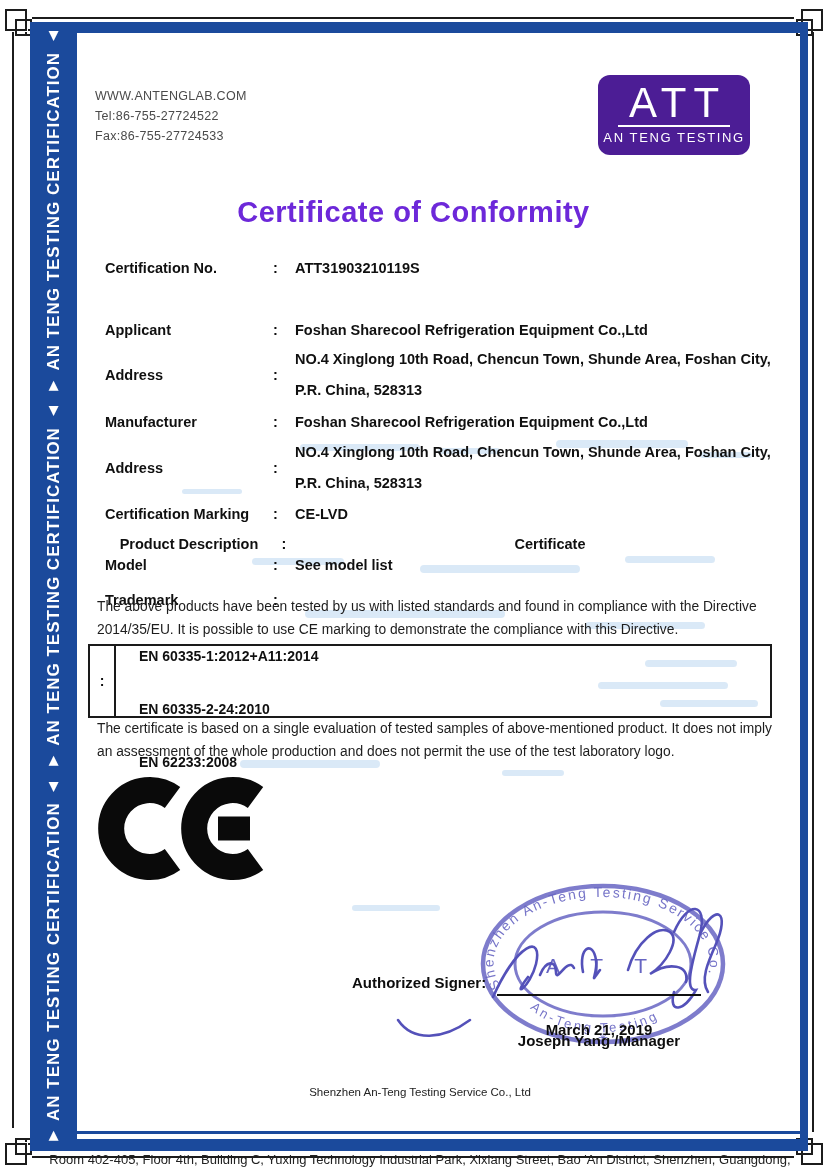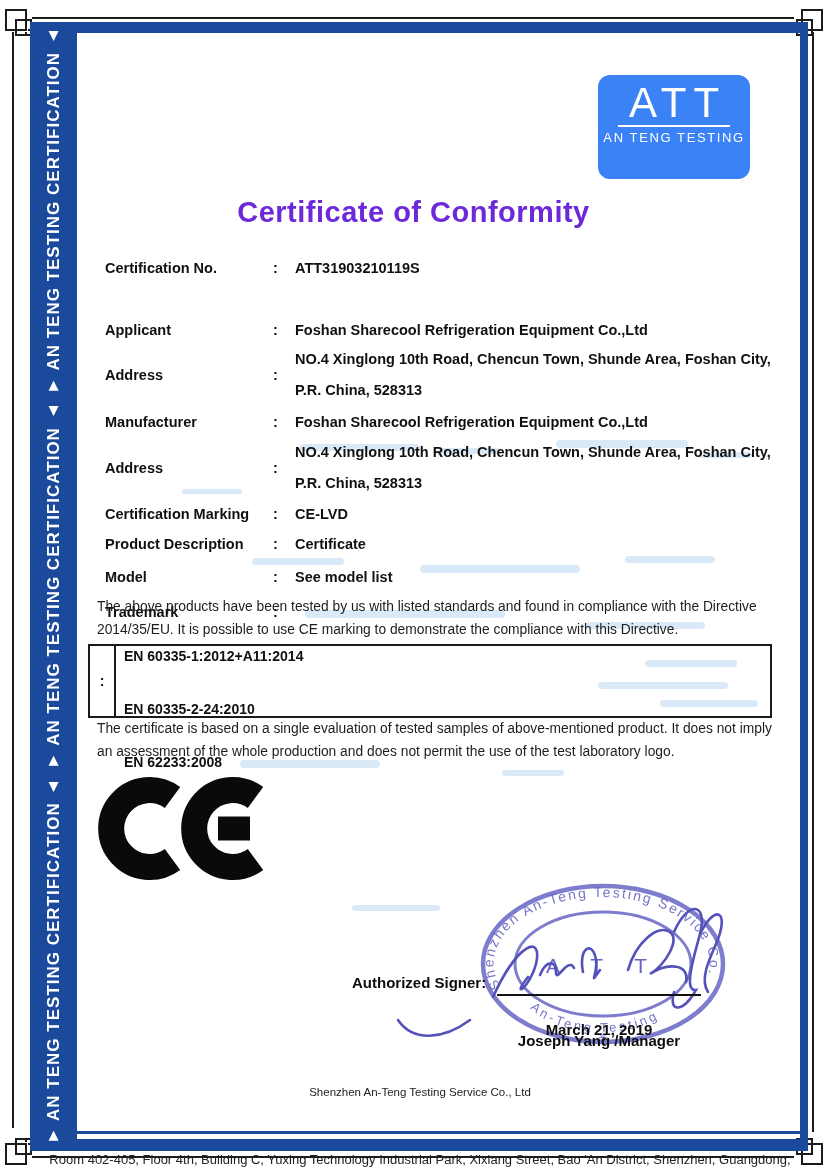--- a/index.html
+++ b/index.html
@@ -18,22 +18,22 @@
   .band-top{position:absolute;left:77px;top:22px;width:726px;height:11px;background:#1b4a9c;}
   .band-right{position:absolute;left:800px;top:22px;width:8px;height:1129px;background:#1b4a9c;}
   .band-bottom-thin{position:absolute;left:77px;top:1131px;width:723px;height:3px;background:#1b4a9c;}
   .band-bottom{position:absolute;left:30px;top:1139px;width:778px;height:12px;background:#1b4a9c;}
 
   
   .streak{position:absolute;background:rgba(168,203,237,0.42);border-radius:4px;filter:blur(0.6px);}
 
   
   .contact{position:absolute;left:95px;top:86px;font-size:12.5px;color:#4a4a4a;line-height:20px;letter-spacing:.3px;}
-  .logo{position:absolute;left:598px;top:75px;width:152px;height:104px;border-radius:12px;
-        background:#3b82f6;color:#fff;text-align:center;}
+  .logo{position:absolute;left:598px;top:75px;width:152px;height:80px;border-radius:12px;
+        background:#4c1d95;color:#fff;text-align:center;}
   .logo .abbr{display:block;margin-top:6px;font-size:42px;letter-spacing:7px;font-weight:400;line-height:44px;padding-left:7px;}
   .logo .rule{display:block;width:112px;height:2px;background:#fff;margin:0 auto 3px auto;}
   .logo .name{display:block;font-size:13px;letter-spacing:1.6px;font-weight:400;}
 
   
   .title{position:absolute;left:0;top:196px;width:827px;text-align:center;
          font-size:29px;font-weight:bold;letter-spacing:.5px;color:#6d28d9;}
 
   
   .rows{position:absolute;left:105px;top:258px;width:700px;}
@@ -47,21 +47,21 @@
   .row.double .val .vline{line-height:31px;}
 
   
   .para{position:absolute;left:97px;width:688px;font-size:13.8px;line-height:23px;color:#1d1d1d;}
 
   
   .tsbox{position:absolute;left:88px;top:644px;width:680px;height:70px;border:2px solid #1a1a1a;
          display:flex;align-items:stretch;font-weight:bold;font-size:14px;color:#101010;}
   .tsbox .c1{width:172px;flex:none;border-right:2px solid #1a1a1a;display:flex;align-items:center;padding-left:8px;box-sizing:border-box;}
   .tsbox .c2{width:24px;flex:none;border-right:2px solid #1a1a1a;display:flex;align-items:center;justify-content:center;}
-  .tsbox .c3{flex:1;display:flex;flex-direction:column;justify-content:space-between;padding-left:8px;line-height:21px;gap:32px;}
+  .tsbox .c3{flex:1;display:flex;flex-direction:column;justify-content:space-between;padding-left:23px;line-height:21px;gap:32px;}
 
   
   .ce{position:absolute;left:98px;top:776px;}
 
   
   .stamp{position:absolute;left:378px;top:872px;opacity:.92;}
   .auth-label{position:absolute;left:352px;top:974px;font-size:15px;font-weight:bold;color:#0d0d0d;}
   .sig-line{position:absolute;left:497px;top:994px;width:204px;height:2px;background:#111;}
   .signer{position:absolute;left:492px;top:998px;width:214px;text-align:center;font-size:15px;font-weight:bold;color:#0d0d0d;margin-top:34px;}
   .sig-date{position:absolute;left:492px;top:1021px;width:214px;text-align:center;font-size:15px;font-weight:bold;color:#0d0d0d;}
@@ -121,20 +121,25 @@
     <div class="streak" style="left:305px;top:610px;width:200px;height:8px;"></div>
     <div class="streak" style="left:585px;top:622px;width:120px;height:7px;"></div>
     <div class="streak" style="left:645px;top:660px;width:92px;height:7px;"></div>
     <div class="streak" style="left:598px;top:682px;width:130px;height:7px;"></div>
     <div class="streak" style="left:660px;top:700px;width:98px;height:7px;"></div>
     <div class="streak" style="left:240px;top:760px;width:140px;height:8px;"></div>
     <div class="streak" style="left:502px;top:770px;width:62px;height:6px;"></div>
     <div class="streak" style="left:352px;top:905px;width:88px;height:6px;"></div>
   </div>
 
+  <div class="contact">
+    <div>WWW.ANTENGLAB.COM</div>
+    <div>Tel:86-755-27724522</div>
+    <div>Fax:86-755-27724533</div>
+  </div>
 
   <div class="logo">
     <span class="abbr">ATT</span>
     <span class="rule"></span>
     <span class="name">AN TENG TESTING</span>
   </div>
 
   <div class="title">Certificate of Conformity</div>
 
   <div class="rows">
@@ -167,21 +172,21 @@
       <span class="val">
         <span class="vline">NO.4 Xinglong 10th Road, Chencun Town, Shunde Area, Foshan City,</span>
         <span class="vline">P.R. China, 528313</span>
       </span>
     </div>
     <div class="row single" style="margin-bottom:10px;">
       <span class="lab">Certification Marking</span>
       <span class="col">:</span>
       <span class="val">CE-LVD</span>
     </div>
-    <div class="row single" style="margin-bottom:13px;">
+    <div class="row single" style="margin-bottom:1px;text-align:center;">
       <span class="lab">Product Description</span>
       <span class="col">:</span>
       <span class="val">Certificate</span>
     </div>
     <div class="row single" style="margin-bottom:15px;">
       <span class="lab">Model</span>
       <span class="col">:</span>
       <span class="val">See model list</span>
     </div>
     <div class="row single">

